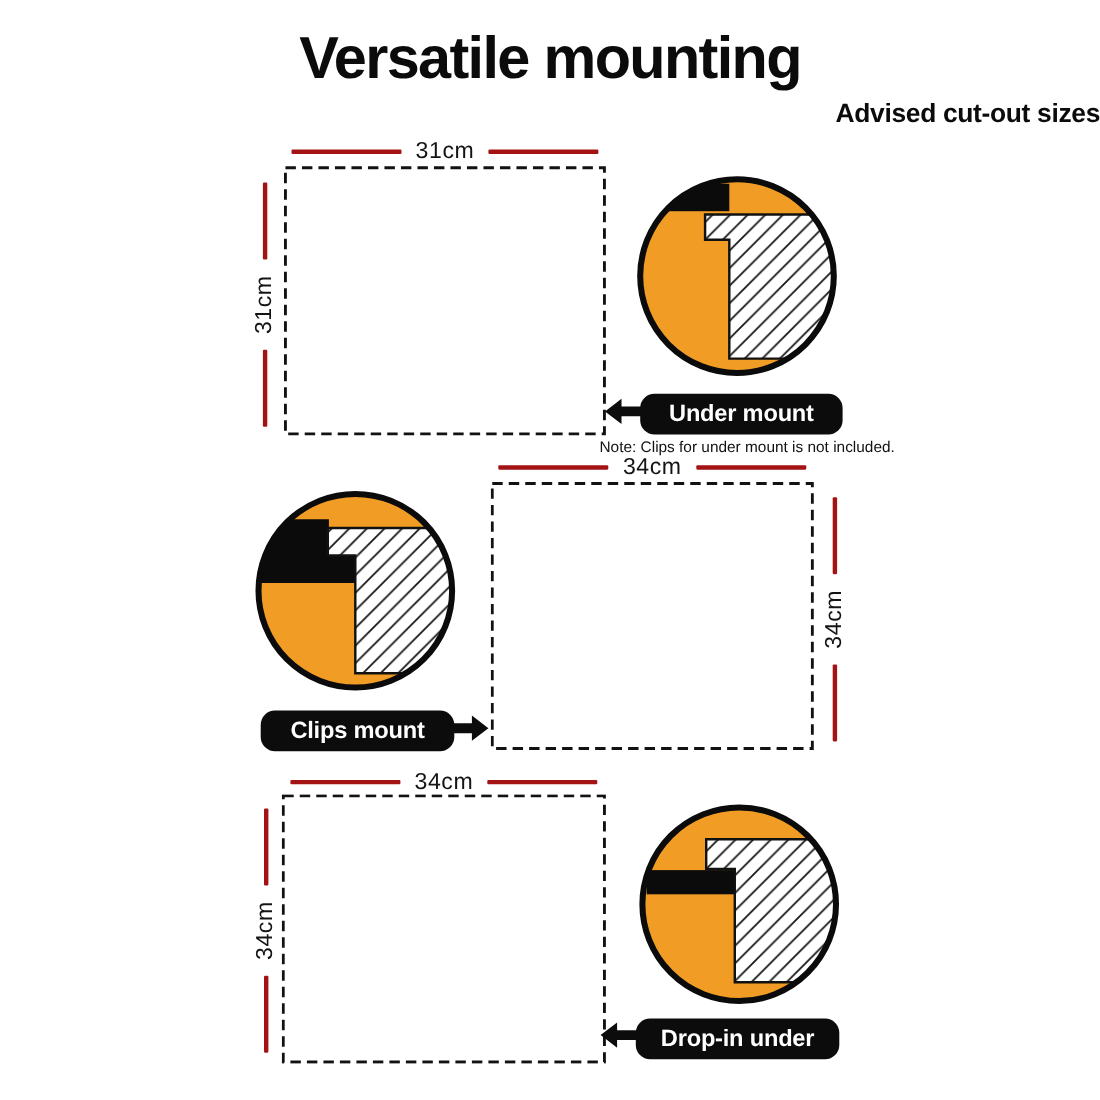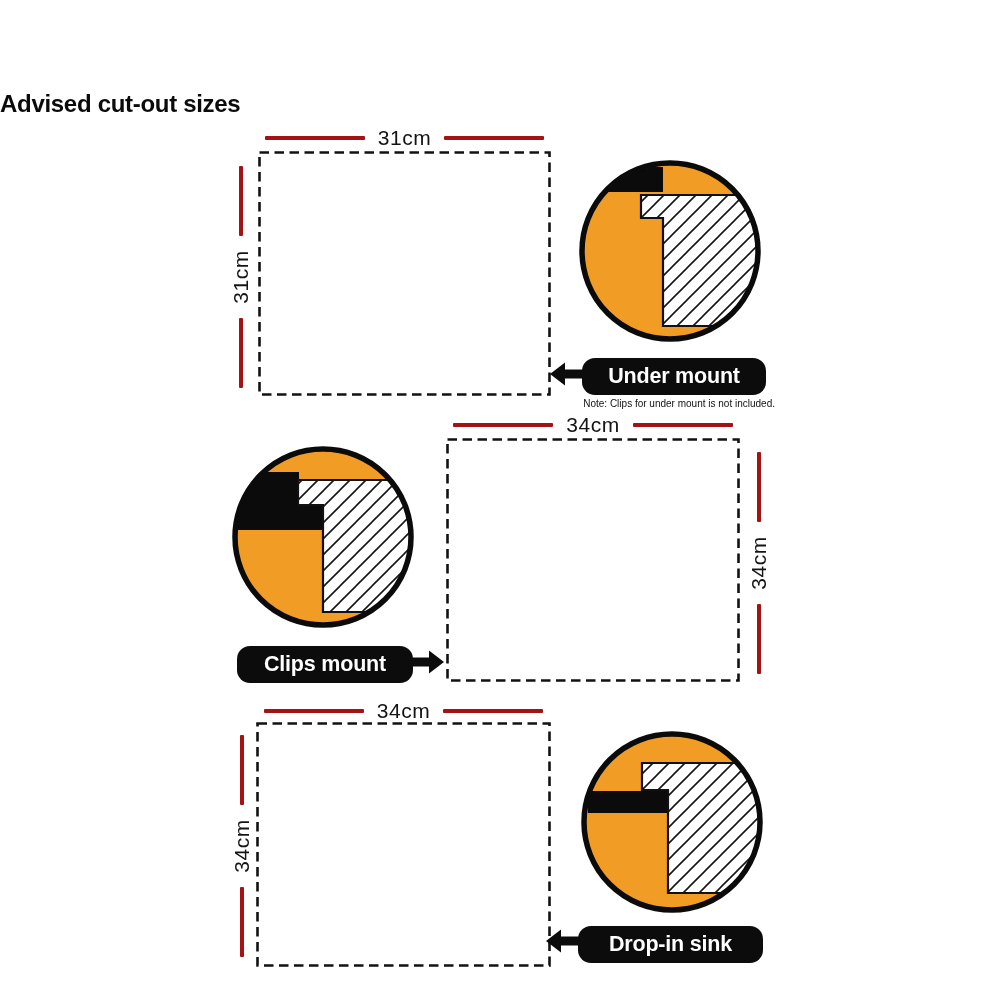--- a/index.html
+++ b/index.html
@@ -7,21 +7,21 @@
     position:relative;width:1000px;height:1000px;background:#ffffff;overflow:hidden;
     font-family:"Liberation Sans", sans-serif;color:#0b0b0b;
   }
   .abs{position:absolute;}
   
   .title{
     left:0;top:24px;width:1000px;text-align:center;
     font-size:54px;font-weight:800;letter-spacing:-1.5px;line-height:1.1;color:#0b0b0b;
   }
   .subtitle{
-    left:0;top:90px;width:1000px;text-align:left;
+    left:0;top:90px;width:1000px;text-align:right;
     font-size:24px;font-weight:600;letter-spacing:-0.3px;color:#0b0b0b;
   }
   
   .cutout{position:absolute;}
   
   .dim-row{
     position:absolute;display:flex;align-items:center;justify-content:center;gap:13px;height:24px;
   }
   .dim-col{
     position:absolute;display:flex;flex-direction:column;align-items:center;justify-content:center;gap:12px;
@@ -38,21 +38,21 @@
   .rot-wrap .dim-label{transform:rotate(-90deg);}
   
   .mount-label{
     position:absolute;height:37px;border-radius:13px;
     background:var(--label-bg,#0c0c0c);color:var(--label-text,#ffffff);
     display:flex;align-items:center;justify-content:center;
     font-size:21.5px;font-weight:700;letter-spacing:-0.2px;white-space:nowrap;
   }
   .arrow{position:absolute;}
   .note{
-    position:absolute;font-size:10px;color:#111111;text-align:right;white-space:nowrap;font-weight:500;
+    position:absolute;font-size:14px;color:#111111;text-align:right;white-space:nowrap;font-weight:500;
   }
   .footer{
     position:absolute;left:0;top:976px;width:1000px;text-align:center;
     font-size:11px;color:#1c1c1c;font-weight:500;
   }
   .diagram{position:absolute;}
 </style>
 </head>
 <body>
 
@@ -63,20 +63,21 @@
       <pattern id="hatch" patternUnits="userSpaceOnUse" width="16" height="16">
         <rect width="16" height="16" fill="#ffffff"></rect>
         <path d="M-4,4 L4,-4 M0,16 L16,0 M12,20 L20,12" stroke="#161616" stroke-width="1.6"></path>
       </pattern>
       <clipPath id="circleClip">
           <circle cx="95" cy="95" r="86"></circle>
         </clipPath>
     </defs>
   </svg>
 
+  <div class="abs title">Versatile mounting</div>
   <div class="abs subtitle">Advised cut-out sizes</div>
 
   <div>
 
     <div class="dim-row" style="left:258px;top:126px;width:293px">
       <span class="dim-bar h"></span>
       <span class="dim-label">31cm</span>
       <span class="dim-bar h"></span>
     </div>
 
@@ -174,18 +175,18 @@
         <rect x="11" y="64" width="82" height="22" fill="#0b0b0b"></rect>
         <polygon points="65,36 186,36 186,166 91,166 91,63 65,63" fill="url(#hatch)" stroke="#111111" stroke-width="2.2"></polygon>
       </g>
       <circle cx="95" cy="95" r="88" fill="none" stroke="#0b0b0b" stroke-width="5.5"></circle>
     </svg>
 
     <svg class="arrow" style="left:545px;top:927px" width="35" height="28">
       <polygon points="1,14 16,2.5 16,9.5 35,9.5 35,18.5 16,18.5 16,25.5" fill="#0c0c0c"></polygon>
     </svg>
     <div class="mount-label" style="left:578px;top:926px;width:185px">
-      <span>Drop-in sink</span>
+      <span>Drop-in under</span>
     </div>
   </div>
 
 
 </div>
 
 </body></html>

